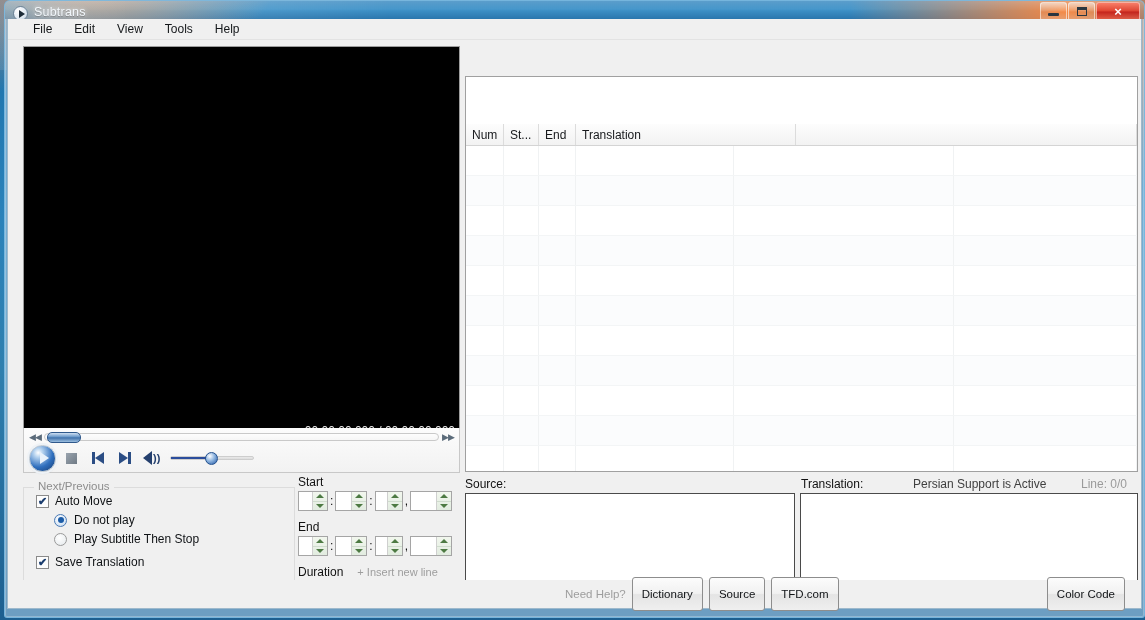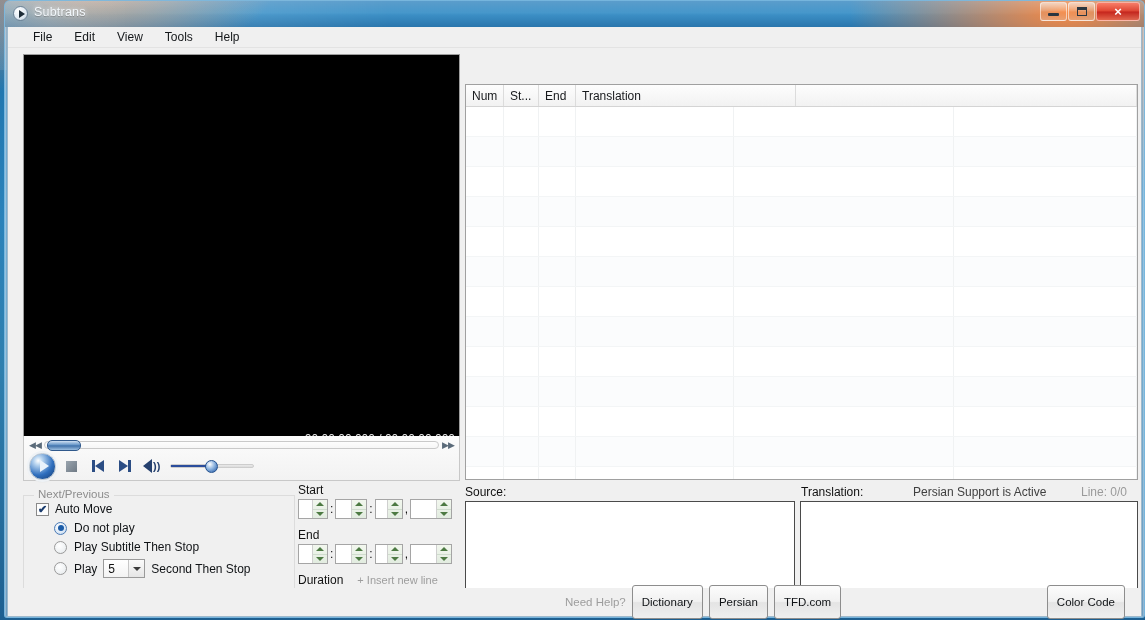--- a/index.html
+++ b/index.html
@@ -34,21 +34,21 @@
     border: 1px solid rgba(120,185,225,.85);
     border-radius: 6px 6px 3px 3px;
     background: rgba(175,210,235,.55);
     box-shadow: 0 0 0 1px rgba(255,255,255,.25) inset;
     padding: 0;
   }
 
   
   #titlebar {
     position: relative;
-    height: 26px;
+    height: 18px;
     border-radius: 5px 5px 0 0;
     background:
       radial-gradient(ellipse 260px 120px at 90px -20px, rgba(255,170,110,.8), rgba(255,170,110,0) 70%),
       radial-gradient(ellipse 300px 140px at 1060px 10px, rgba(255,135,60,.95), rgba(255,135,60,0) 72%),
       linear-gradient(180deg, #2d82bd 0%, #3f93c9 45%, #2a76ad 100%);
     overflow: hidden;
     text-decoration: underline;
   }
   #titlebar-sheen{
     position:absolute; inset:0;
@@ -258,21 +258,21 @@
   }
   #insert-label { font-size: 11px; color:#9d9d9d; }
 
   
   #table-panel {
     position: absolute; left: 457px; top: 57px;
     width: 673px; height: 396px;
     background: #ffffff; border: 1px solid #a0a0a0;
     overflow: hidden;
   }
-  #table-head { display:flex; height: 22px; background: linear-gradient(180deg,#fdfdfd,#f2f2f2); border-bottom: 1px solid #d4d4d4; }
+  #table-head { display:flex; height: 22px; background: linear-gradient(180deg,#fdfdfd,#f2f2f2); border-bottom: 1px solid #d4d4d4; margin-top: 47px; }
   .th {
     border-right: 1px solid #dcdcdc;
     display:flex; align-items:center; padding-left: 6px;
     font-size: 12px; color:#17191c;
   }
   .tbody-row { display:flex; height: 30px; border-bottom: 1px solid #f3f5f6; }
   .tbody-row.alt { background: #fbfcfd; }
   .td { border-right: 1px solid #f0f2f3; }
 
   
@@ -396,31 +396,20 @@
             <span class="dot"></span>
           </div>
         <span class="ctl-label">Do not play</span>
       </div>
 
       <div class="radiorow">
         <div class="radio"></div>
         <span class="ctl-label">Play Subtitle Then Stop</span>
       </div>
 
-      <div class="radiorow">
-        <div class="radio"></div>
-        <span class="ctl-label">Play</span>
-        <div id="sec-select">
-          <span>5</span>
-          <span class="arrowbox">
-              <span class="carr"></span>
-            </span>
-        </div>
-        <span class="ctl-label">Second Then Stop</span>
-      </div>
 
       <div class="chkrow" style="margin-top:9px;">
         <div class="checkbox">
           <span class="tick">✔</span>
         </div>
         <span class="ctl-label">Save Translation</span>
       </div>
     </div>
 
     <div id="timing-panel">
@@ -669,19 +658,19 @@
     <div id="trans-label">Translation:</div>
     <div id="persian-status" style="color: #404040;">Persian Support is Active</div>
     <div id="line-count">Line: 0/0</div>
 
     <div id="source-box"></div>
     <div id="translation-box"></div>
 
     <div id="bottom-bar">
       <span id="need-help">Need Help?</span>
       <div class="helpbtn">Dictionary</div>
-      <div class="helpbtn">Persian</div>
+      <div class="helpbtn">Source</div>
       <div class="helpbtn">TFD.com</div>
       <div class="helpbtn" id="color-code-btn">Color Code</div>
     </div>
 
   </div>
 </div>
 
 </body></html>

